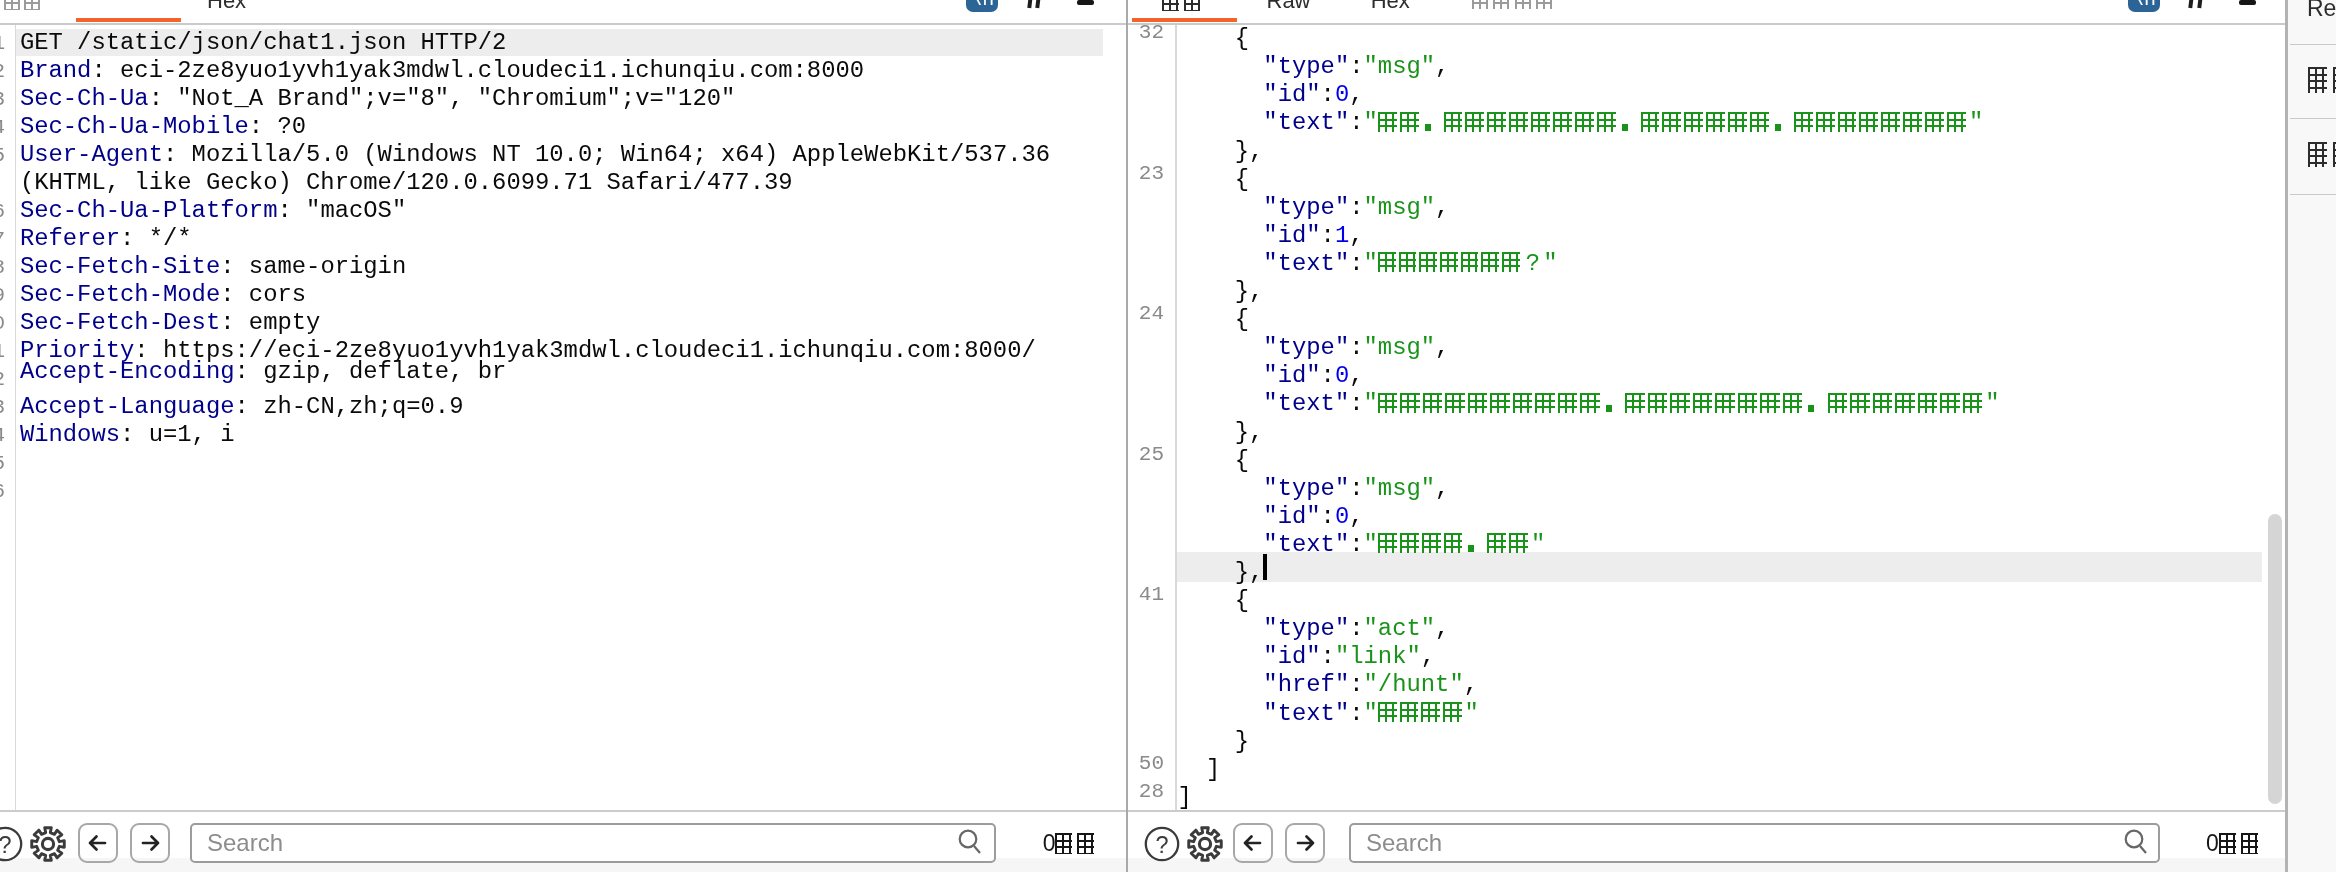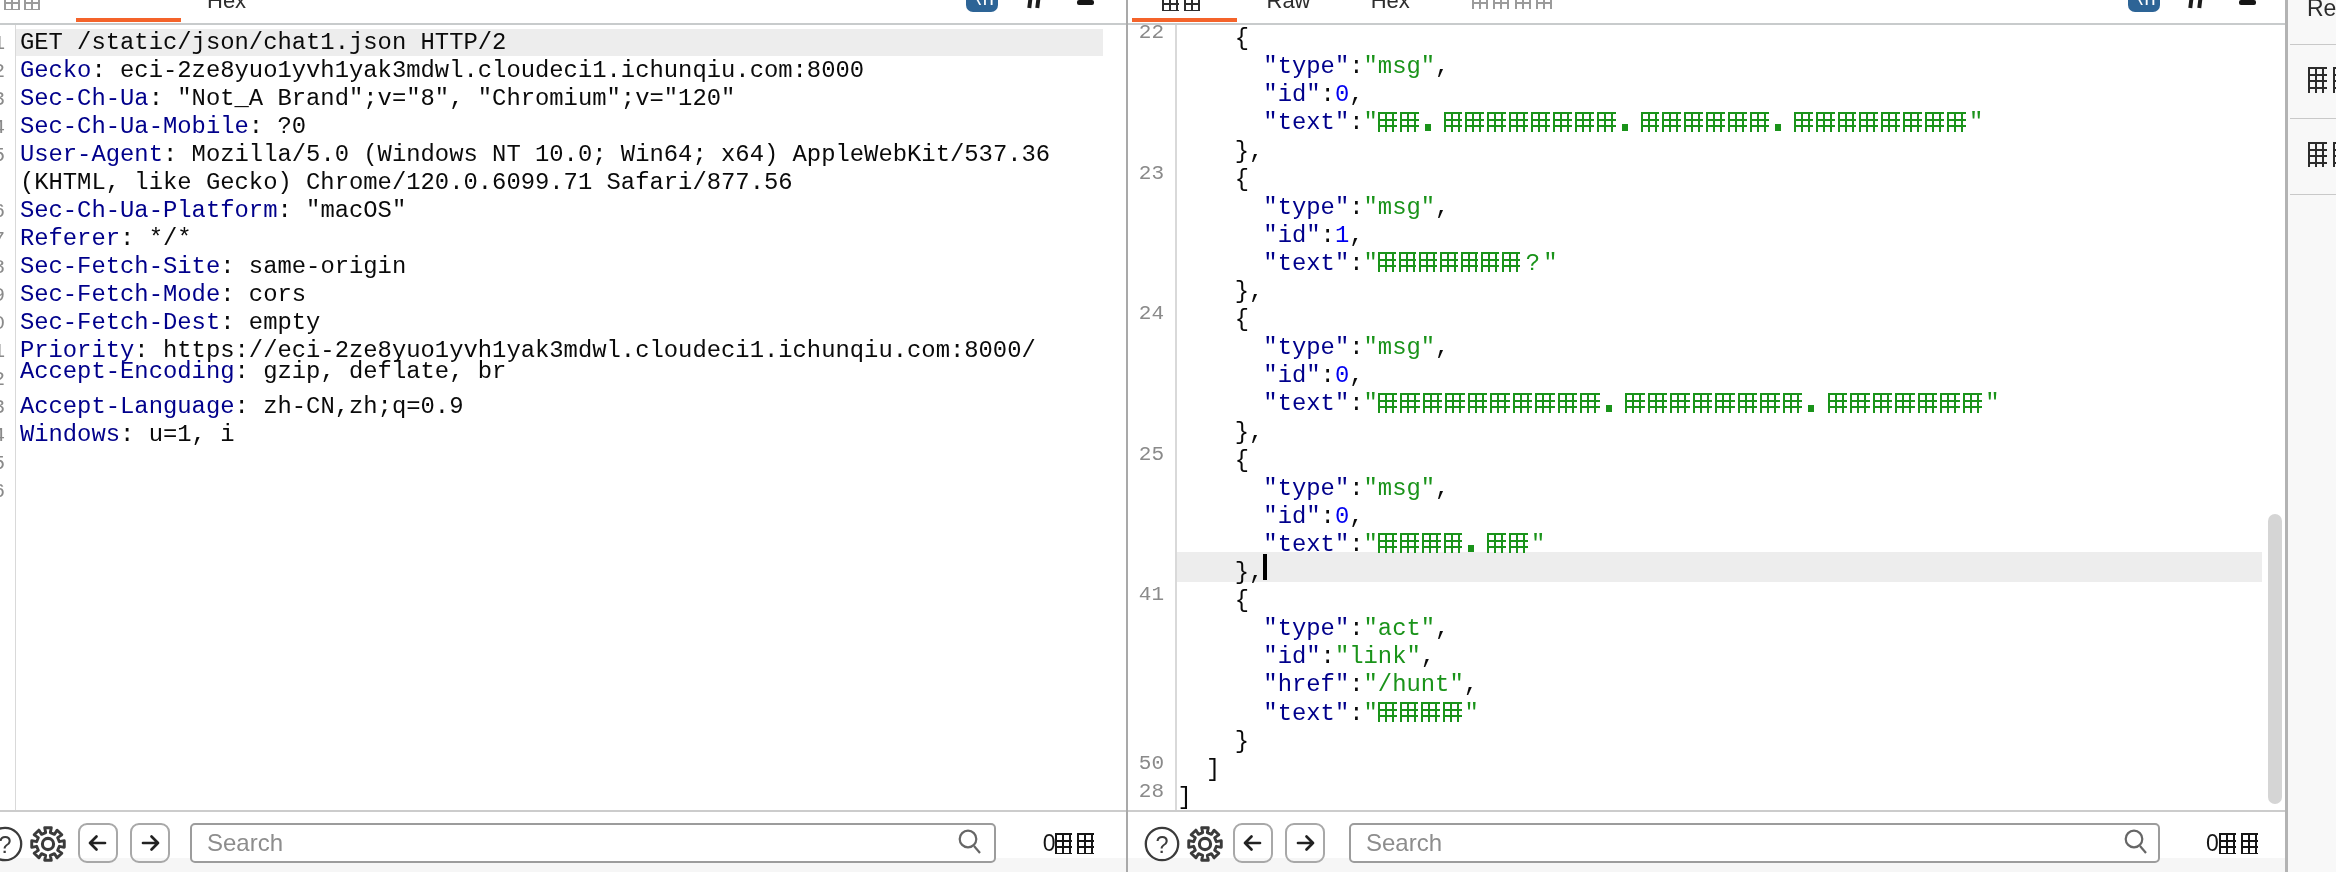--- a/index.html
+++ b/index.html
@@ -28,25 +28,25 @@
 <i class="cj fglyph" style="left:24.3px;top:-11px;width:19px;height:21px;color:#9b9b9b"></i>
 <div class="abs" style="left:76px;top:17.6px;width:104.5px;height:4.7px;background:#f4632a"></div>
 <div class="tabt" style="left:207px;top:-10px">Hex</div>
 <div class="abs" style="left:965.8px;top:-21px;width:32.5px;height:33px;border-radius:7px;background:#2d6496"></div>
 <div class="abs mono" style="left:968.8px;top:-11px;width:27px;height:19px;overflow:hidden;color:#fff;font-size:20px;line-height:21px;text-align:center">\n</div>
 <div class="abs" style="left:1027.6px;top:-4px;width:3.8px;height:12px;background:#1c1c1c;transform:rotate(7deg)"></div>
 <div class="abs" style="left:1036.1px;top:-4px;width:3.8px;height:12px;background:#1c1c1c;transform:rotate(7deg)"></div>
 <div class="abs" style="left:1077px;top:0px;width:16.5px;height:5px;border-radius:2px;background:#161616"></div>
 <div class="abs" style="left:16px;top:29.4px;width:1087px;height:26.3px;background:#ededed"></div>
 <div class="row" style="left:19.9px;top:28.8px">GET /static/json/chat1.json HTTP/2</div>
-<div class="row" style="left:19.9px;top:56.8px"><span class="n">Gecko</span>: eci-2ze8yuo1yvh1yak3mdwl.cloudeci1.ichunqiu.com:8000</div>
+<div class="row" style="left:19.9px;top:56.8px"><span class="n">Brand</span>: eci-2ze8yuo1yvh1yak3mdwl.cloudeci1.ichunqiu.com:8000</div>
 <div class="row" style="left:19.9px;top:84.8px"><span class="n">Sec-Ch-Ua</span>: "Not_A Brand";v="8", "Chromium";v="120"</div>
 <div class="row" style="left:19.9px;top:112.8px"><span class="n">Sec-Ch-Ua-Mobile</span>: ?0</div>
 <div class="row" style="left:19.9px;top:140.8px"><span class="n">User-Agent</span>: Mozilla/5.0 (Windows NT 10.0; Win64; x64) AppleWebKit/537.36</div>
-<div class="row" style="left:19.9px;top:168.8px">(KHTML, like Gecko) Chrome/120.0.6099.71 Safari/877.56</div>
+<div class="row" style="left:19.9px;top:168.8px">(KHTML, like Gecko) Chrome/120.0.6099.71 Safari/477.39</div>
 <div class="row" style="left:19.9px;top:196.8px"><span class="n">Sec-Ch-Ua-Platform</span>: "macOS"</div>
 <div class="row" style="left:19.9px;top:224.8px"><span class="n">Referer</span>: */*</div>
 <div class="row" style="left:19.9px;top:252.8px"><span class="n">Sec-Fetch-Site</span>: same-origin</div>
 <div class="row" style="left:19.9px;top:280.8px"><span class="n">Sec-Fetch-Mode</span>: cors</div>
 <div class="row" style="left:19.9px;top:308.8px"><span class="n">Sec-Fetch-Dest</span>: empty</div>
 <div class="row" style="left:19.9px;top:336.8px"><span class="n">Priority</span>: https://eci-2ze8yuo1yvh1yak3mdwl.cloudeci1.ichunqiu.com:8000/</div>
 <div class="row" style="left:19.9px;top:358px"><span class="n">Accept-Encoding</span>: gzip, deflate, br</div>
 <div class="row" style="left:19.9px;top:392.8px"><span class="n">Accept-Language</span>: zh-CN,zh;q=0.9</div>
 <div class="row" style="left:19.9px;top:420.8px"><span class="n">Windows</span>: u=1, i</div>
 <div class="gut" style="left:-60px;top:29.8px;width:65px">1</div>
@@ -131,21 +131,21 @@
 <div class="row" style="left:1177.5px;top:559.0px">    },</div>
 <div class="row" style="left:1177.5px;top:587.1px">    {</div>
 <div class="row" style="left:1177.5px;top:615.2px">      <span class="n">"type"</span>:<span class="g">"act"</span>,</div>
 <div class="row" style="left:1177.5px;top:643.3px">      <span class="n">"id"</span>:<span class="g">"link"</span>,</div>
 <div class="row" style="left:1177.5px;top:671.4px">      <span class="n">"href"</span>:<span class="g">"/hunt"</span>,</div>
 <div class="row" style="left:1177.5px;top:699.5px">      <span class="n">"text"</span>:<span class="g">"</span><span class="g"><i class="cj g" style="width:21.7px"></i><i class="cj g" style="width:21.7px"></i><i class="cj g" style="width:21.7px"></i><i class="cj g" style="width:21.7px"></i></span><span class="g">"</span></div>
 <div class="row" style="left:1177.5px;top:727.6px">    }</div>
 <div class="row" style="left:1177.5px;top:755.7px">  ]</div>
 <div class="row" style="left:1177.5px;top:783.8px">]</div>
 <div class="abs" style="left:1263.3px;top:554px;width:4px;height:26.2px;background:#000"></div>
-<div class="gut" style="left:1110px;top:19.3px;width:54px">22</div>
+<div class="gut" style="left:1110px;top:19.3px;width:54px">32</div>
 <div class="gut" style="left:1110px;top:159.8px;width:54px">23</div>
 <div class="gut" style="left:1110px;top:300.3px;width:54px">24</div>
 <div class="gut" style="left:1110px;top:440.8px;width:54px">25</div>
 <div class="gut" style="left:1110px;top:581.3px;width:54px">41</div>
 <div class="gut" style="left:1110px;top:749.9px;width:54px">50</div>
 <div class="gut" style="left:1110px;top:778.0px;width:54px">28</div>
 <div class="abs" style="left:1175.3px;top:25px;width:1.6px;height:785px;background:#d9d9d9"></div>
 <div class="abs" style="left:2267.5px;top:513.7px;width:14px;height:290px;border-radius:7px;background:#d5d5d5"></div>
 <div class="abs" style="left:1128px;top:810px;width:1157px;height:1.6px;background:#cccccc"></div>
 <svg class="abs" style="left:1143px;top:824.5px" width="38" height="38" viewBox="0 0 38 38">

